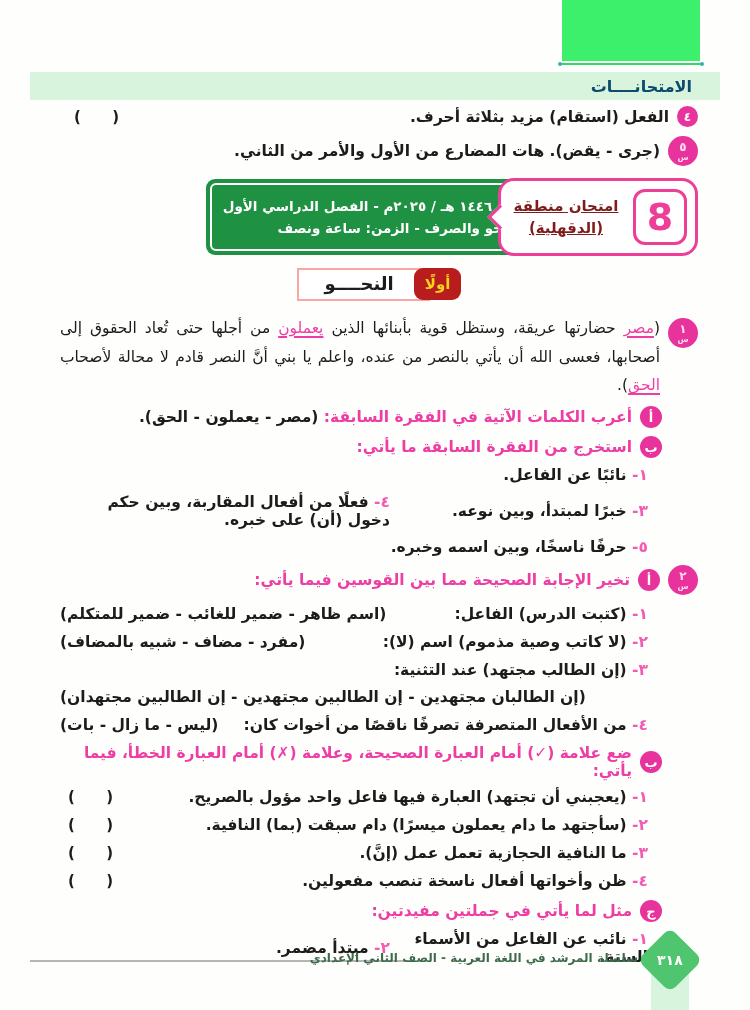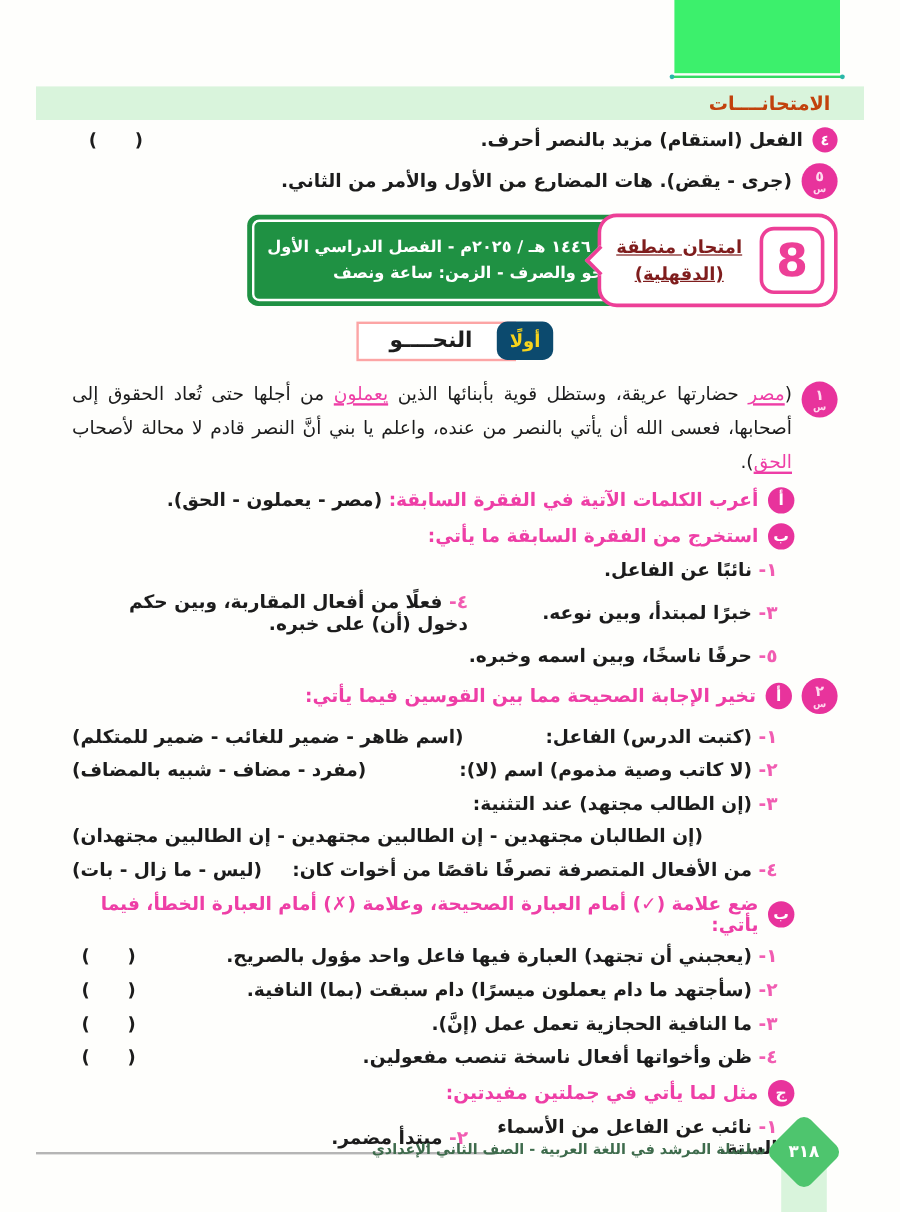--- a/index.html
+++ b/index.html
@@ -15,21 +15,21 @@
   
   .top-green-box { position:absolute; top:0; right:50px; width:138px; height:61px; background:#3cf06c; }
   .top-green-line { position:absolute; top:63px; right:48px; width:142px; height:2px; background:#35d863; }
   .top-green-line::before, .top-green-line::after {
     content:""; position:absolute; top:-1px; width:4px; height:4px; border-radius:50%; background:#2ab7a9;
   }
   .top-green-line::before { right:-2px; } .top-green-line::after { left:-2px; }
   .top-strip {
     position:absolute; top:72px; left:30px; right:30px; height:28px;
     background:#d9f4dc; display:flex; align-items:center; justify-content:flex-start;
-    padding-right:28px; font-weight:bold; font-size:16px; color:#c2410c;
+    padding-right:28px; font-weight:bold; font-size:16px; color:#0c4a6e;
   }
   
   .content { position:absolute; top:106px; right:52px; left:60px; }
   .row { display:flex; align-items:center; }
   .grow { flex:1; }
   .btext { font-weight:bold; font-size:15.5px; }
   .pink { color:#ee3ea6; }
   .pinknum { color:#f15cb2; font-weight:bold; }
   .brackets { font-weight:bold; font-size:15px; white-space:pre; }
   .marker-s {
@@ -74,21 +74,21 @@
   }
   .badge-titles { flex:1; text-align:center; color:#7f1d1d; font-weight:bold; font-size:15px; line-height:1.5;text-decoration:underline; }
   .badge-chevron {
     position:absolute; left:-10px; top:50%; width:18px; height:18px;
     transform:translateY(-50%) rotate(45deg);
     background:#fff; border-left:3px solid #ed3f97; border-bottom:3px solid #ed3f97;
   }
   
   .section-hdr { display:flex; align-items:center; justify-content:center; margin:4px 0 12px; height:36px; }
   .chip {
-    background:#0c4a6e; color:#f8d41c; font-weight:bold; font-size:15px;
+    background:#b91c1c; color:#f8d41c; font-weight:bold; font-size:15px;
     padding:7px 11px; border-radius:9px; z-index:2;text-align:center;
   }
   .wbox {
     background:#fff; border:2px solid #fca5a5; font-weight:bold; font-size:18px;
     padding:3px 34px 5px 26px; margin-right:-16px; letter-spacing:1px;
   }
   
   .qpara { display:flex; align-items:flex-start; margin-bottom:6px; }
   .qpara .ptext { flex:1; font-weight:normal; font-size:15.5px; line-height:1.85; text-align:justify; }
   .uline { text-decoration:underline; text-underline-offset:3px; text-decoration-thickness:2px; }
@@ -116,21 +116,21 @@
 <div class="top-green-box"></div>
 <div class="top-green-line"></div>
 <div class="top-strip">
   <span>الامتحانــــات</span>
 </div>
 
 <div class="content">
 
   <div class="row q4row">
     <span class="marker-s">٤</span>
-    <span class="btext grow">الفعل (استقام) مزيد بالنصر أحرف.</span>
+    <span class="btext grow">الفعل (استقام) مزيد بثلاثة أحرف.</span>
     <span class="brackets">(      )</span>
   </div>
 
   <div class="row q5row">
     <span class="marker-q">
       <span class="n">٥</span>
       <span class="s">س</span>
     </span>
     <span class="btext grow">(جرى - يقض). هات المضارع من الأول والأمر من الثاني.</span>
   </div>

